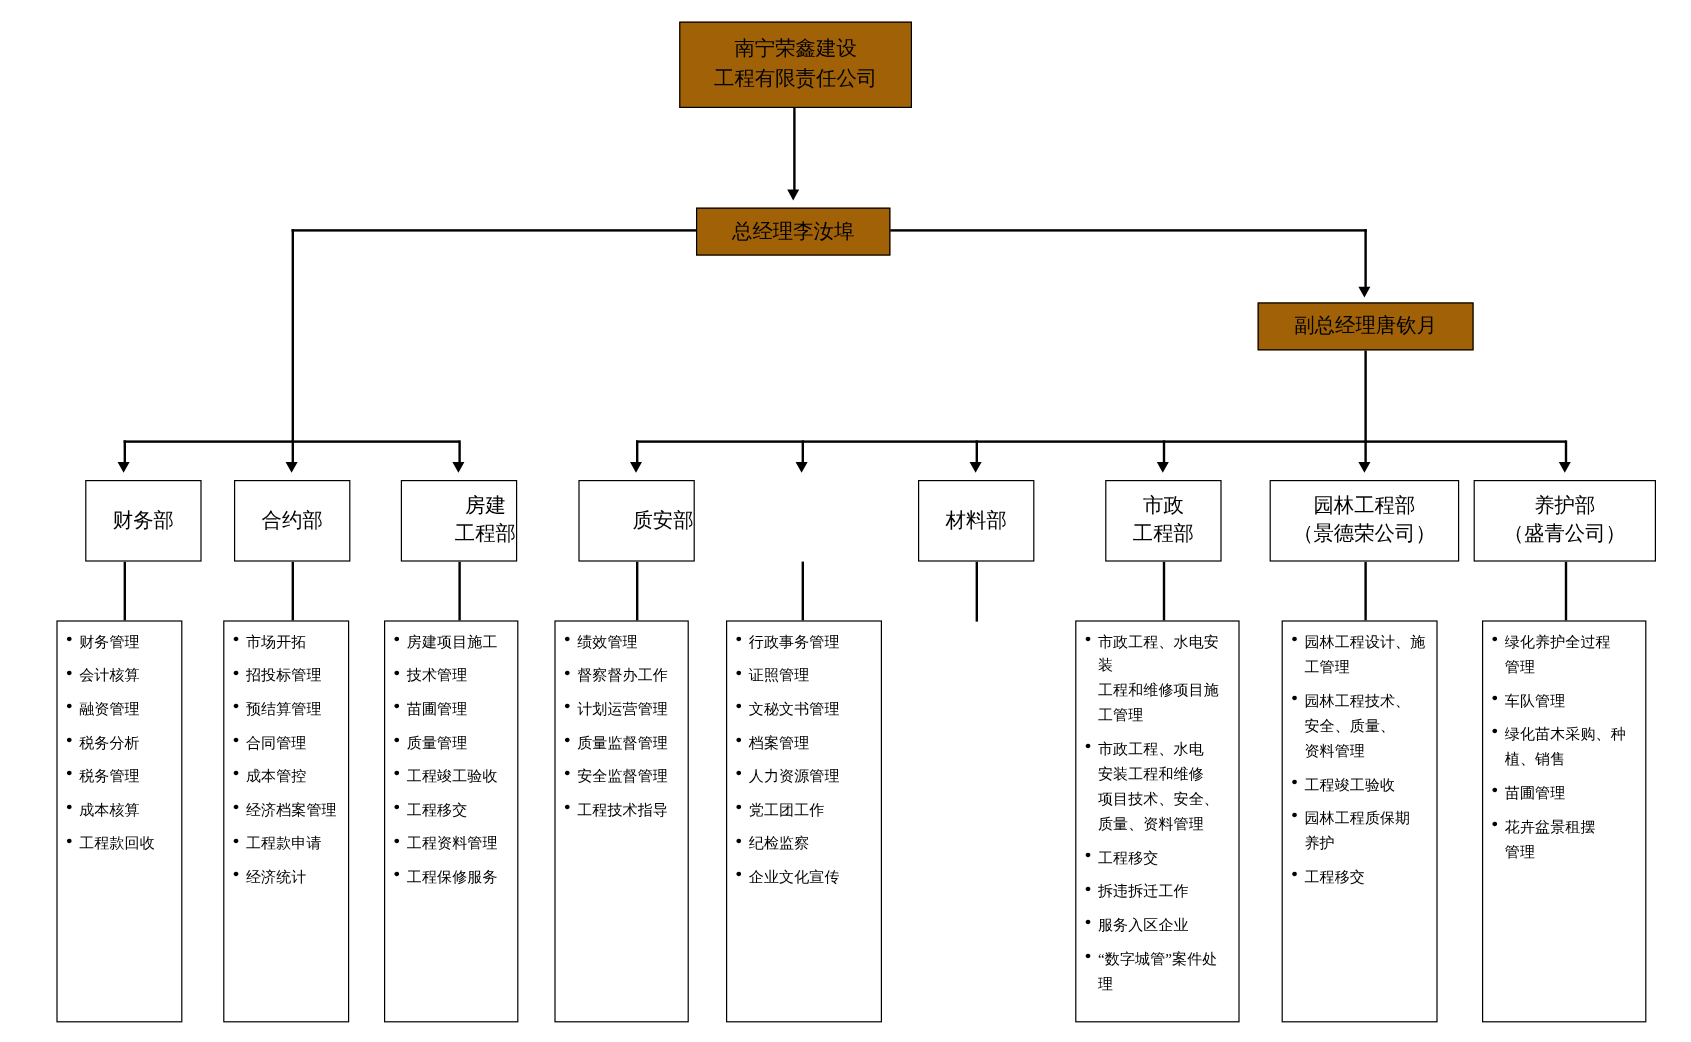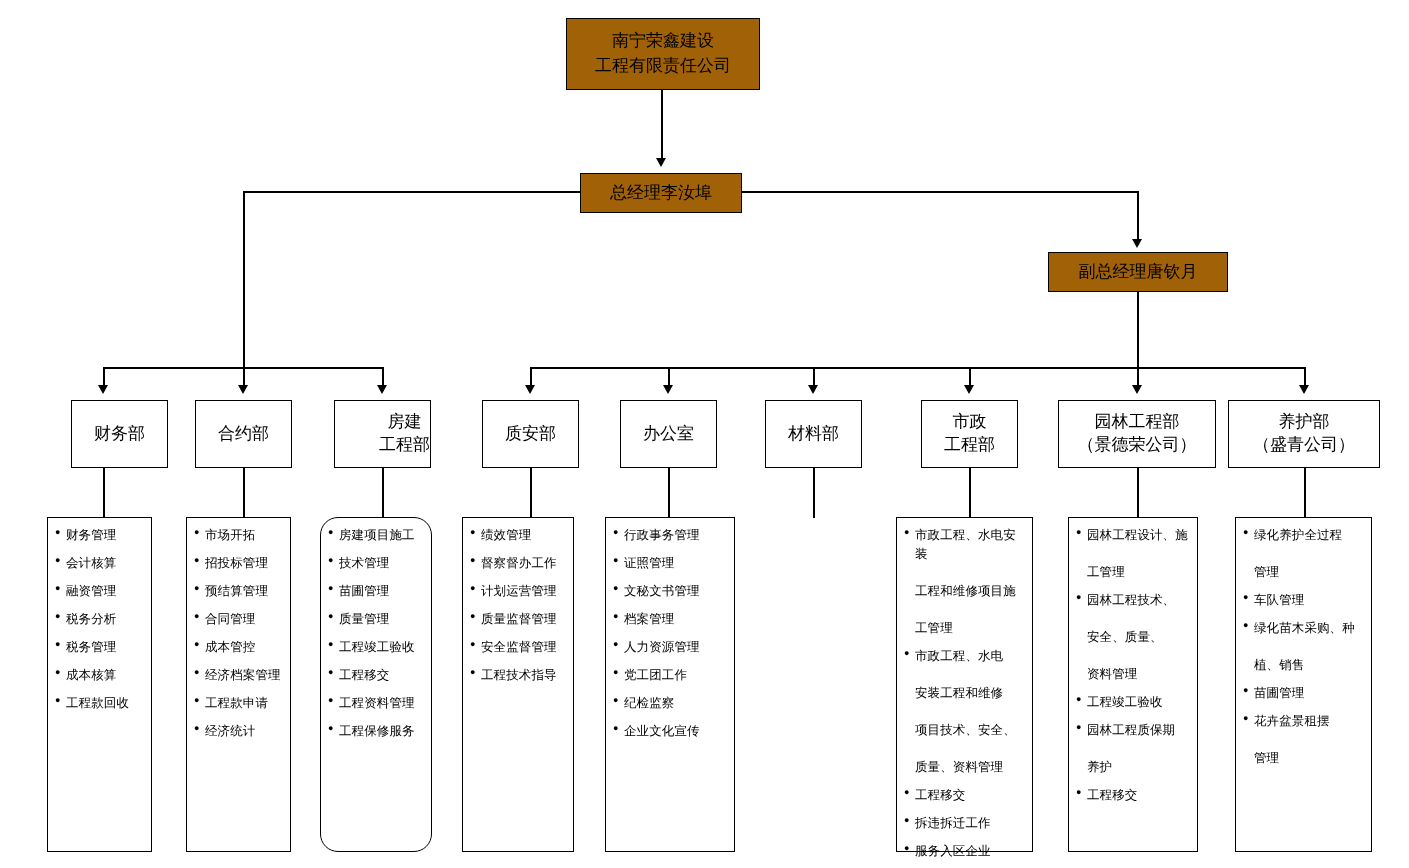--- a/index.html
+++ b/index.html
@@ -75,21 +75,21 @@
   }
   .duty-item::before {
     content: "\25CF";
     position: absolute;
     left: 0;
     top: 0;
     font-size: 9px;
     line-height: 1.45;
   }
   .duty-item .ln { display: block; line-height: 1.52; }
-  .duty-item .ln + .ln { margin-top: 18px; }
+  .duty-item .ln + .ln { margin-top: 2px; }
 
   
   .ln-v, .ln-h {
     position: absolute;
     background: #000;
     z-index: 1;
   }
   .ln-v { width: 1.6px; }
   .ln-h { height: 1.6px; }
   .arrow {
@@ -175,30 +175,25 @@
     <div>
         <span class="dl">合约部</span>
       </div>
   </div>
   <div class="dept-box" style="left:334px; width:97px;justify-content:flex-end;">
     <div>
       <span class="dl">房建</span>
       <span class="dl">工程部</span>
     </div>
   </div>
-  <div class="dept-box" style="left:482px; width:97px;">
+  <div class="dept-box" style="left:482px; width:97px;justify-content:flex-end;">
     <div>
         <span class="dl">质安部</span>
       </div>
   </div>
-  <div class="dept-box" style="left:620px; width:97px;">
-    <div>
-        <span class="dl">办公室</span>
-      </div>
-  </div>
   <div class="dept-box" style="left:765px; width:97px;">
     <div>
         <span class="dl">材料部</span>
       </div>
   </div>
   <div class="dept-box" style="left:921px; width:97px;">
     <div>
       <span class="dl">市政</span>
       <span class="dl">工程部</span>
     </div>
@@ -258,21 +253,21 @@
       <span class="duty-item">
         <span class="ln">经济档案管理</span>
       </span>
       <span class="duty-item">
         <span class="ln">工程款申请</span>
       </span>
       <span class="duty-item">
         <span class="ln">经济统计</span>
       </span>
     </div>
-  <div class="duty-box" id="duties-2" style="left:320px; width:112px;border-radius:18px;">
+  <div class="duty-box" id="duties-2" style="left:320px; width:112px;">
       <span class="duty-item">
         <span class="ln">房建项目施工</span>
       </span>
       <span class="duty-item">
         <span class="ln">技术管理</span>
       </span>
       <span class="duty-item">
         <span class="ln">苗圃管理</span>
       </span>
       <span class="duty-item">

